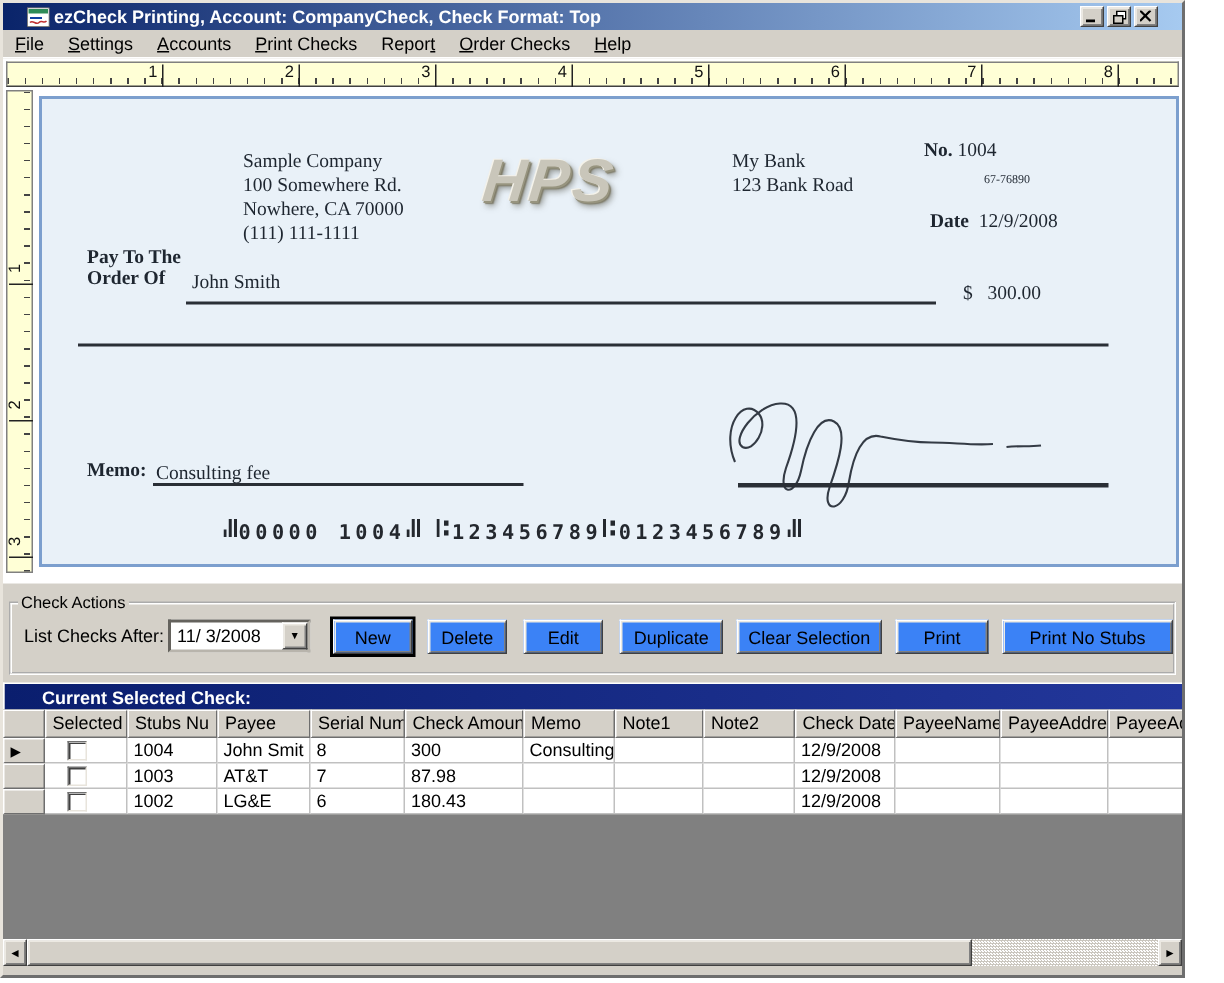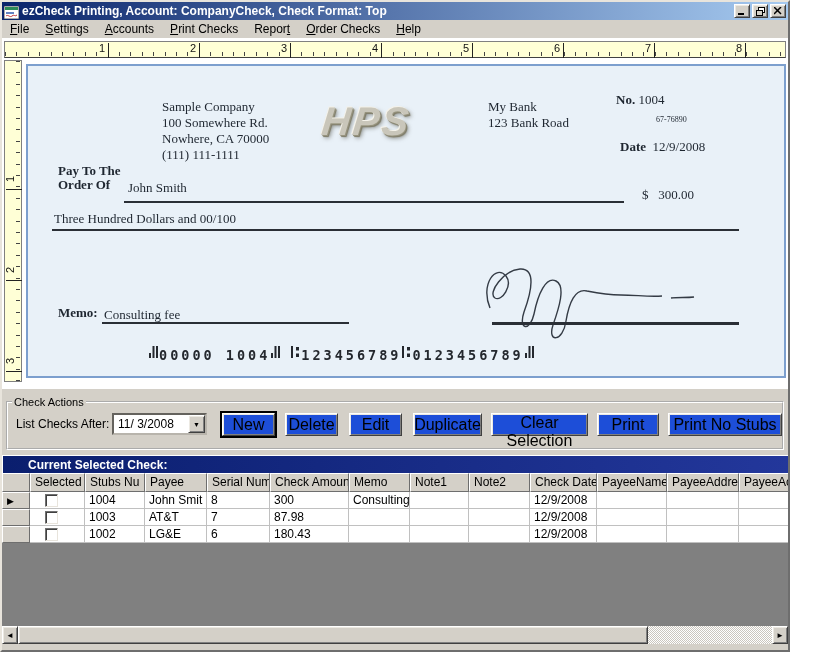--- a/index.html
+++ b/index.html
@@ -4,21 +4,21 @@
 <style>
   * { box-sizing: border-box; margin: 0; padding: 0; }
   html,body { width:816px; height:655px; background:#fff; font-family:"Liberation Sans",sans-serif; overflow:hidden; }
 
   .app { position:absolute; left:0; top:0; width:790px; height:652px;
          background:#D4D0C8; border:2px solid; border-color:#E8E4DC #6E6E6E #6E6E6E #E8E4DC;
          display:flex; flex-direction:column; }
 
   
   .titlebar { height:18px; flex:0 0 18px; background:linear-gradient(to right,var(--tb1,#0A246A),var(--tb2,#A6CAF0));
-              display:flex; align-items:center; padding:0 2px; }
+              display:flex; align-items:center; padding:0 16px; }
   .titlebar .title { color:#fff; font-weight:bold; font-size:12px; margin-left:3px; white-space:nowrap;
                      flex:1; overflow:hidden; }
   .app-icon { width:15px; height:13px; display:inline-block; }
   .winbtns { display:flex; gap:2px; }
   .winbtn { width:16px; height:14px; background:#D4D0C8; border:1px solid; border-color:#fff #404040 #404040 #fff;
             box-shadow:inset 1px 1px 0 #ece9e2, inset -1px -1px 0 #808080;
             display:flex; align-items:center; justify-content:center; padding:0; }
 
   
   .menubar { height:19px; flex:0 0 19px; background:#D4D0C8; display:flex; align-items:center;
@@ -65,21 +65,21 @@
   .actions-wrap { flex:0 0 62px; padding:7px 4px 0 4px; }
   fieldset.actions { position:relative; height:54px; border:2px groove #fff; font-size:11px; }
   fieldset.actions legend { font-size:11px; color:#000; margin-left:4px; padding:0 2px; }
   .filter-label { position:absolute; left:8px; top:9px; font-size:12px; }
   .combo { position:absolute; left:104px; top:5px; width:95px; height:22px; background:#fff;
            border:2px inset #b8b4ac; display:flex; align-items:center; }
   .combo .val { flex:1; font-size:12px; padding-left:4px; white-space:pre; }
   .combo .drop { width:17px; height:100%; background:#D4D0C8; border:1px solid; border-color:#fff #404040 #404040 #fff;
                  box-shadow:inset 1px 1px 0 #ece9e2, inset -1px -1px 0 #808080;
                  display:flex; align-items:center; justify-content:center; font-size:7px; color:#000; }
-  .abtn { position:absolute; top:5px; height:23px; background:#1d4ed8; font-size:16px; color:#000;
+  .abtn { position:absolute; top:5px; height:23px; background:#3b82f6; font-size:12px; color:#000;
           border:1px solid; border-color:#fff #404040 #404040 #fff;
           box-shadow:inset 1px 1px 0 #ece9e2, inset -1px -1px 0 #808080; }
   .abtn.default { box-shadow:0 0 0 2px #000, inset 1px 1px 0 #ece9e2, inset -1px -1px 0 #808080; }
 
   
   .grid-title { flex:0 0 18px; margin-top:4px; background:linear-gradient(to right,var(--gt1,#0A1E6E),var(--gt2,#23379B));
                 color:#fff; font-weight:bold; font-size:12px; display:flex; align-items:center; padding-left:25px;
                 border-top:1px solid #fff; border-left:1px solid #fff; }
   .grid { flex:0 0 70px; background:#808080; font-size:12px; overflow:hidden; }
   .grow { display:flex; height:17px; }
@@ -211,21 +211,20 @@
         <div>Pay To The</div>
         <div>Order Of</div>
       </div>
       <div class="abs" style="left:100px; top:114px;">John Smith</div>
       <div class="line" style="left:96px; top:135px; width:500px;"></div>
       <div class="abs" style="left:614px; top:121px;">
         <span>$</span>&nbsp;&nbsp;
         <span>300.00</span>
       </div>
 
-      <div class="abs words" style="left:26px; top:145px;">Three Hundred  Dollars and 00/100</div>
       <div class="line" style="left:24px; top:163px; width:687px;"></div>
 
       <div class="abs b" style="left:30px; top:239px;">Memo:</div>
       <div class="abs" style="left:76px; top:241px;">Consulting fee</div>
       <div class="line" style="left:74px; top:256px; width:247px;"></div>
 
       <svg class="abs sig-svg" style="left:448px; top:190px;" width="240" height="90" viewBox="0 0 240 90">
         <path d="M14,52 C4,28 20,8 30,20 C37,29 26,46 19,42 C11,37 28,14 44,13 C60,12 56,34 48,56 C42,74 54,76 58,58 C62,38 70,20 80,25 C90,30 83,52 77,69 C71,87 87,86 90,65 C93,47 99,32 111,35 C121,37 131,39 145,39 C160,39 172,41 186,40" stroke-width="1.4"></path>
         <path d="M195,42 C203,41 210,42 218,41" stroke-width="1.4"></path>
       </svg>

